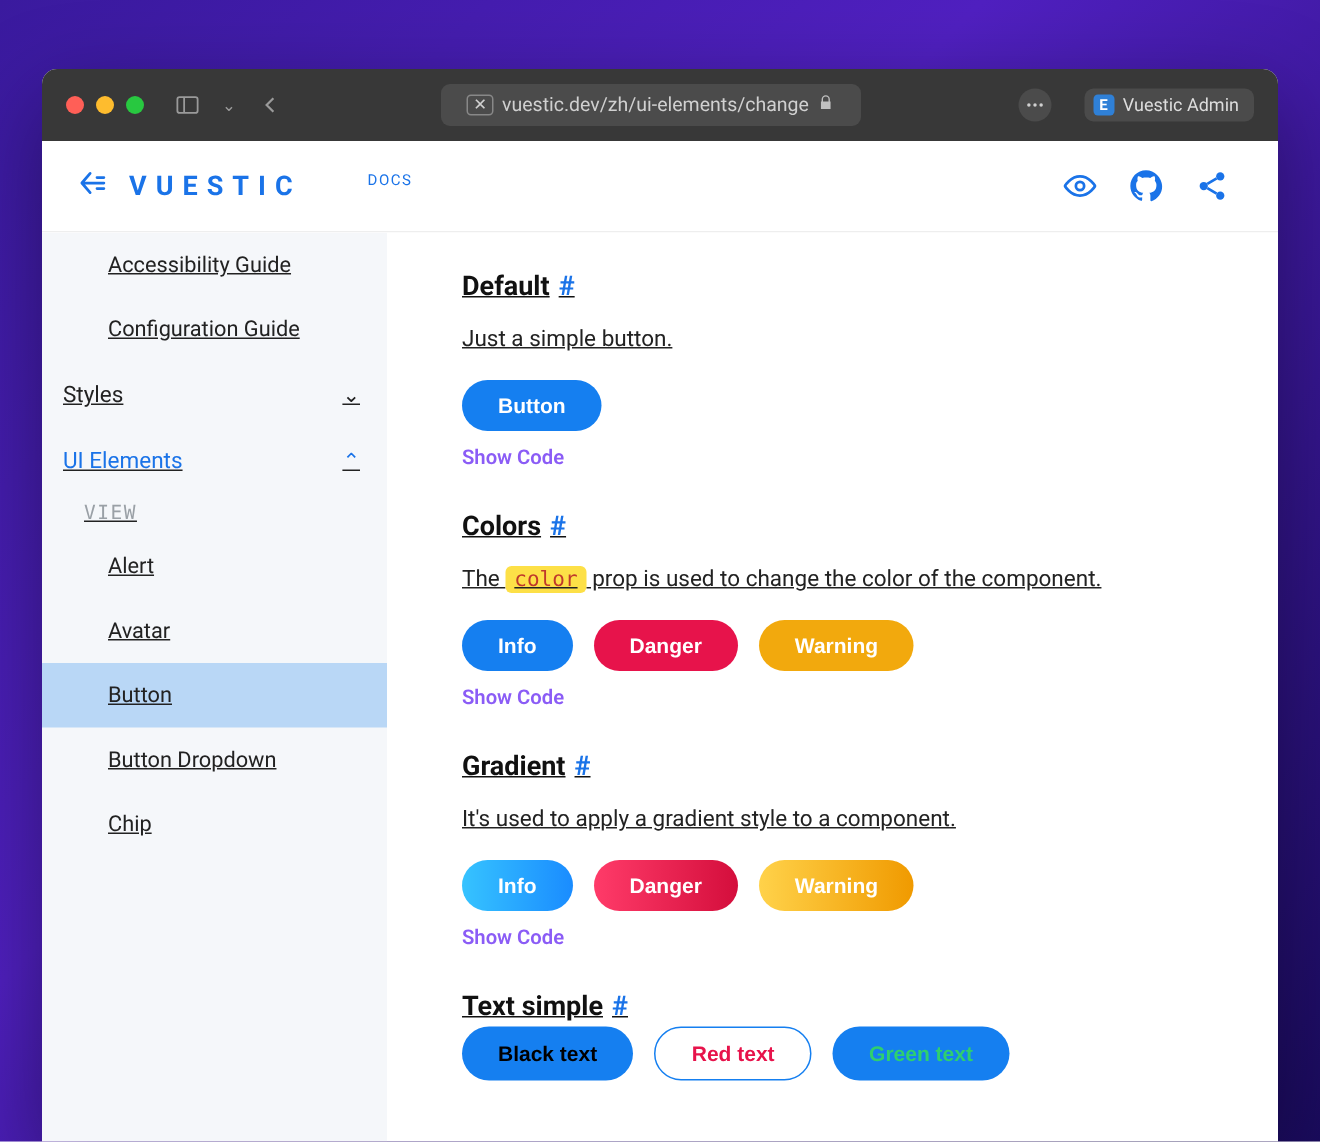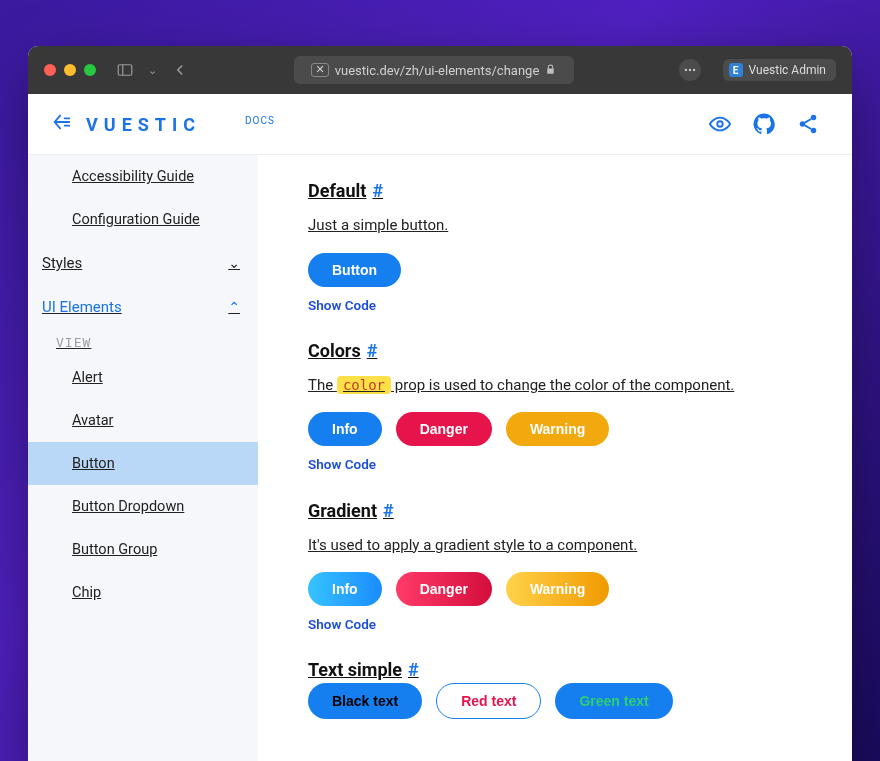--- a/index.html
+++ b/index.html
@@ -111,21 +111,21 @@
     font-weight:700; font-size:14px; color:#fff; cursor:pointer;
   }
   .c-primary{background:#157ff0;}
   .c-danger{background:#e7134b;}
   .c-warning{background:#f2a90d;}
   .g-primary{background:linear-gradient(90deg,#36c3ff,#1a8cff);}
   .g-danger{background:linear-gradient(90deg,#ff3b69,#d40e3c);}
   .g-warning{background:linear-gradient(90deg,#ffd24a,#f09a00);}
   .vbtn.outline{background:#fff;border:1.5px solid #157ff0;}
   .t-black{color:#000;} .t-red{color:#e7134b;} .t-green{color:#2fcf6f;}
-  .showcode{font-size:13.5px; font-weight:600; color:#1d4ed8; margin:6px 0 22px; cursor:pointer;}
+  .showcode{font-size:13.5px; font-weight:600; color:#8b5cf6; margin:6px 0 22px; cursor:pointer;}
 
 </style>
 </head>
 <body>
 
 <div class="window">
 
   <div class="titlebar">
     <div class="traffic">
       <div class="dot red"></div>
@@ -213,21 +213,20 @@
       </div>
       <div class="top active">
         <span>UI Elements</span>
         <span class="chev">⌃</span>
       </div>
       <div class="grouplabel">VIEW</div>
       <div class="item indent1">Alert</div>
       <div class="item indent1">Avatar</div>
       <div class="item indent1 active">Button</div>
       <div class="item indent1">Button Dropdown</div>
-      <div class="item indent1">Button Group</div>
       <div class="item indent1">Chip</div>
     </div>
 
     <div class="content">
 
       <h2 class="sec" style="margin-top:0;">
         <span>Default</span>
         <a class="hash">#</a>
       </h2>
       <p class="desc">Just a simple button.</p>

